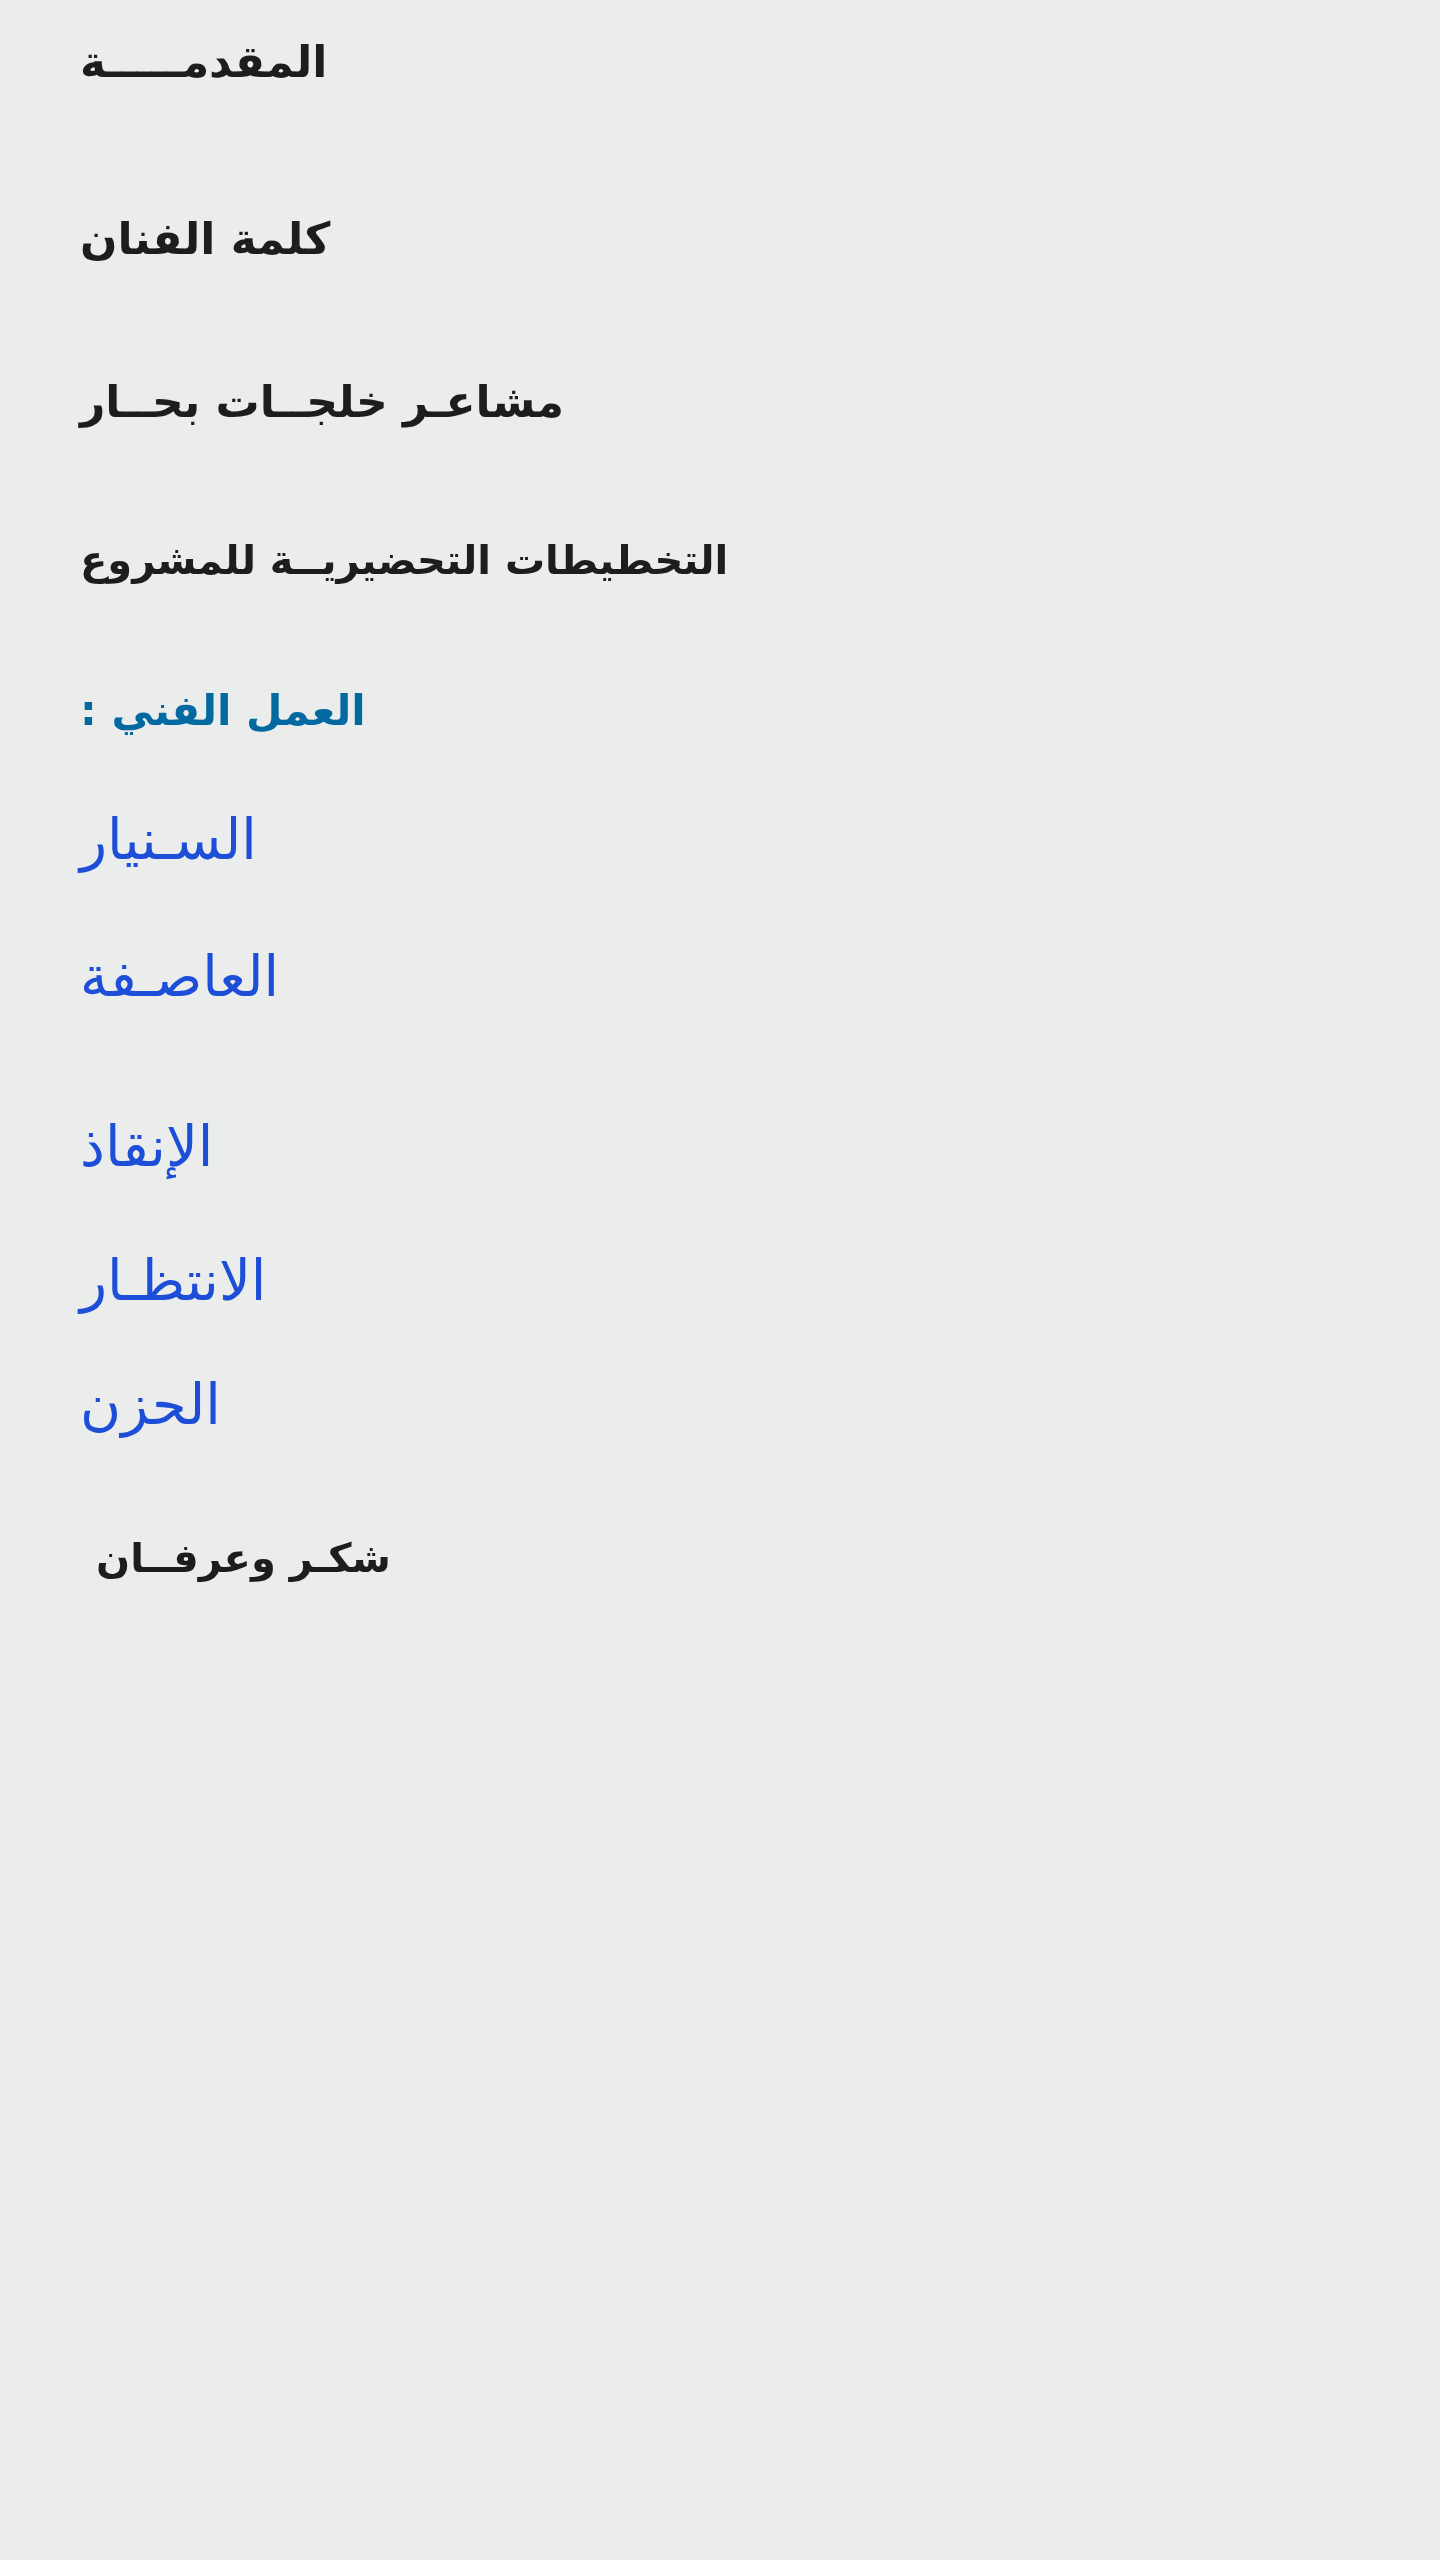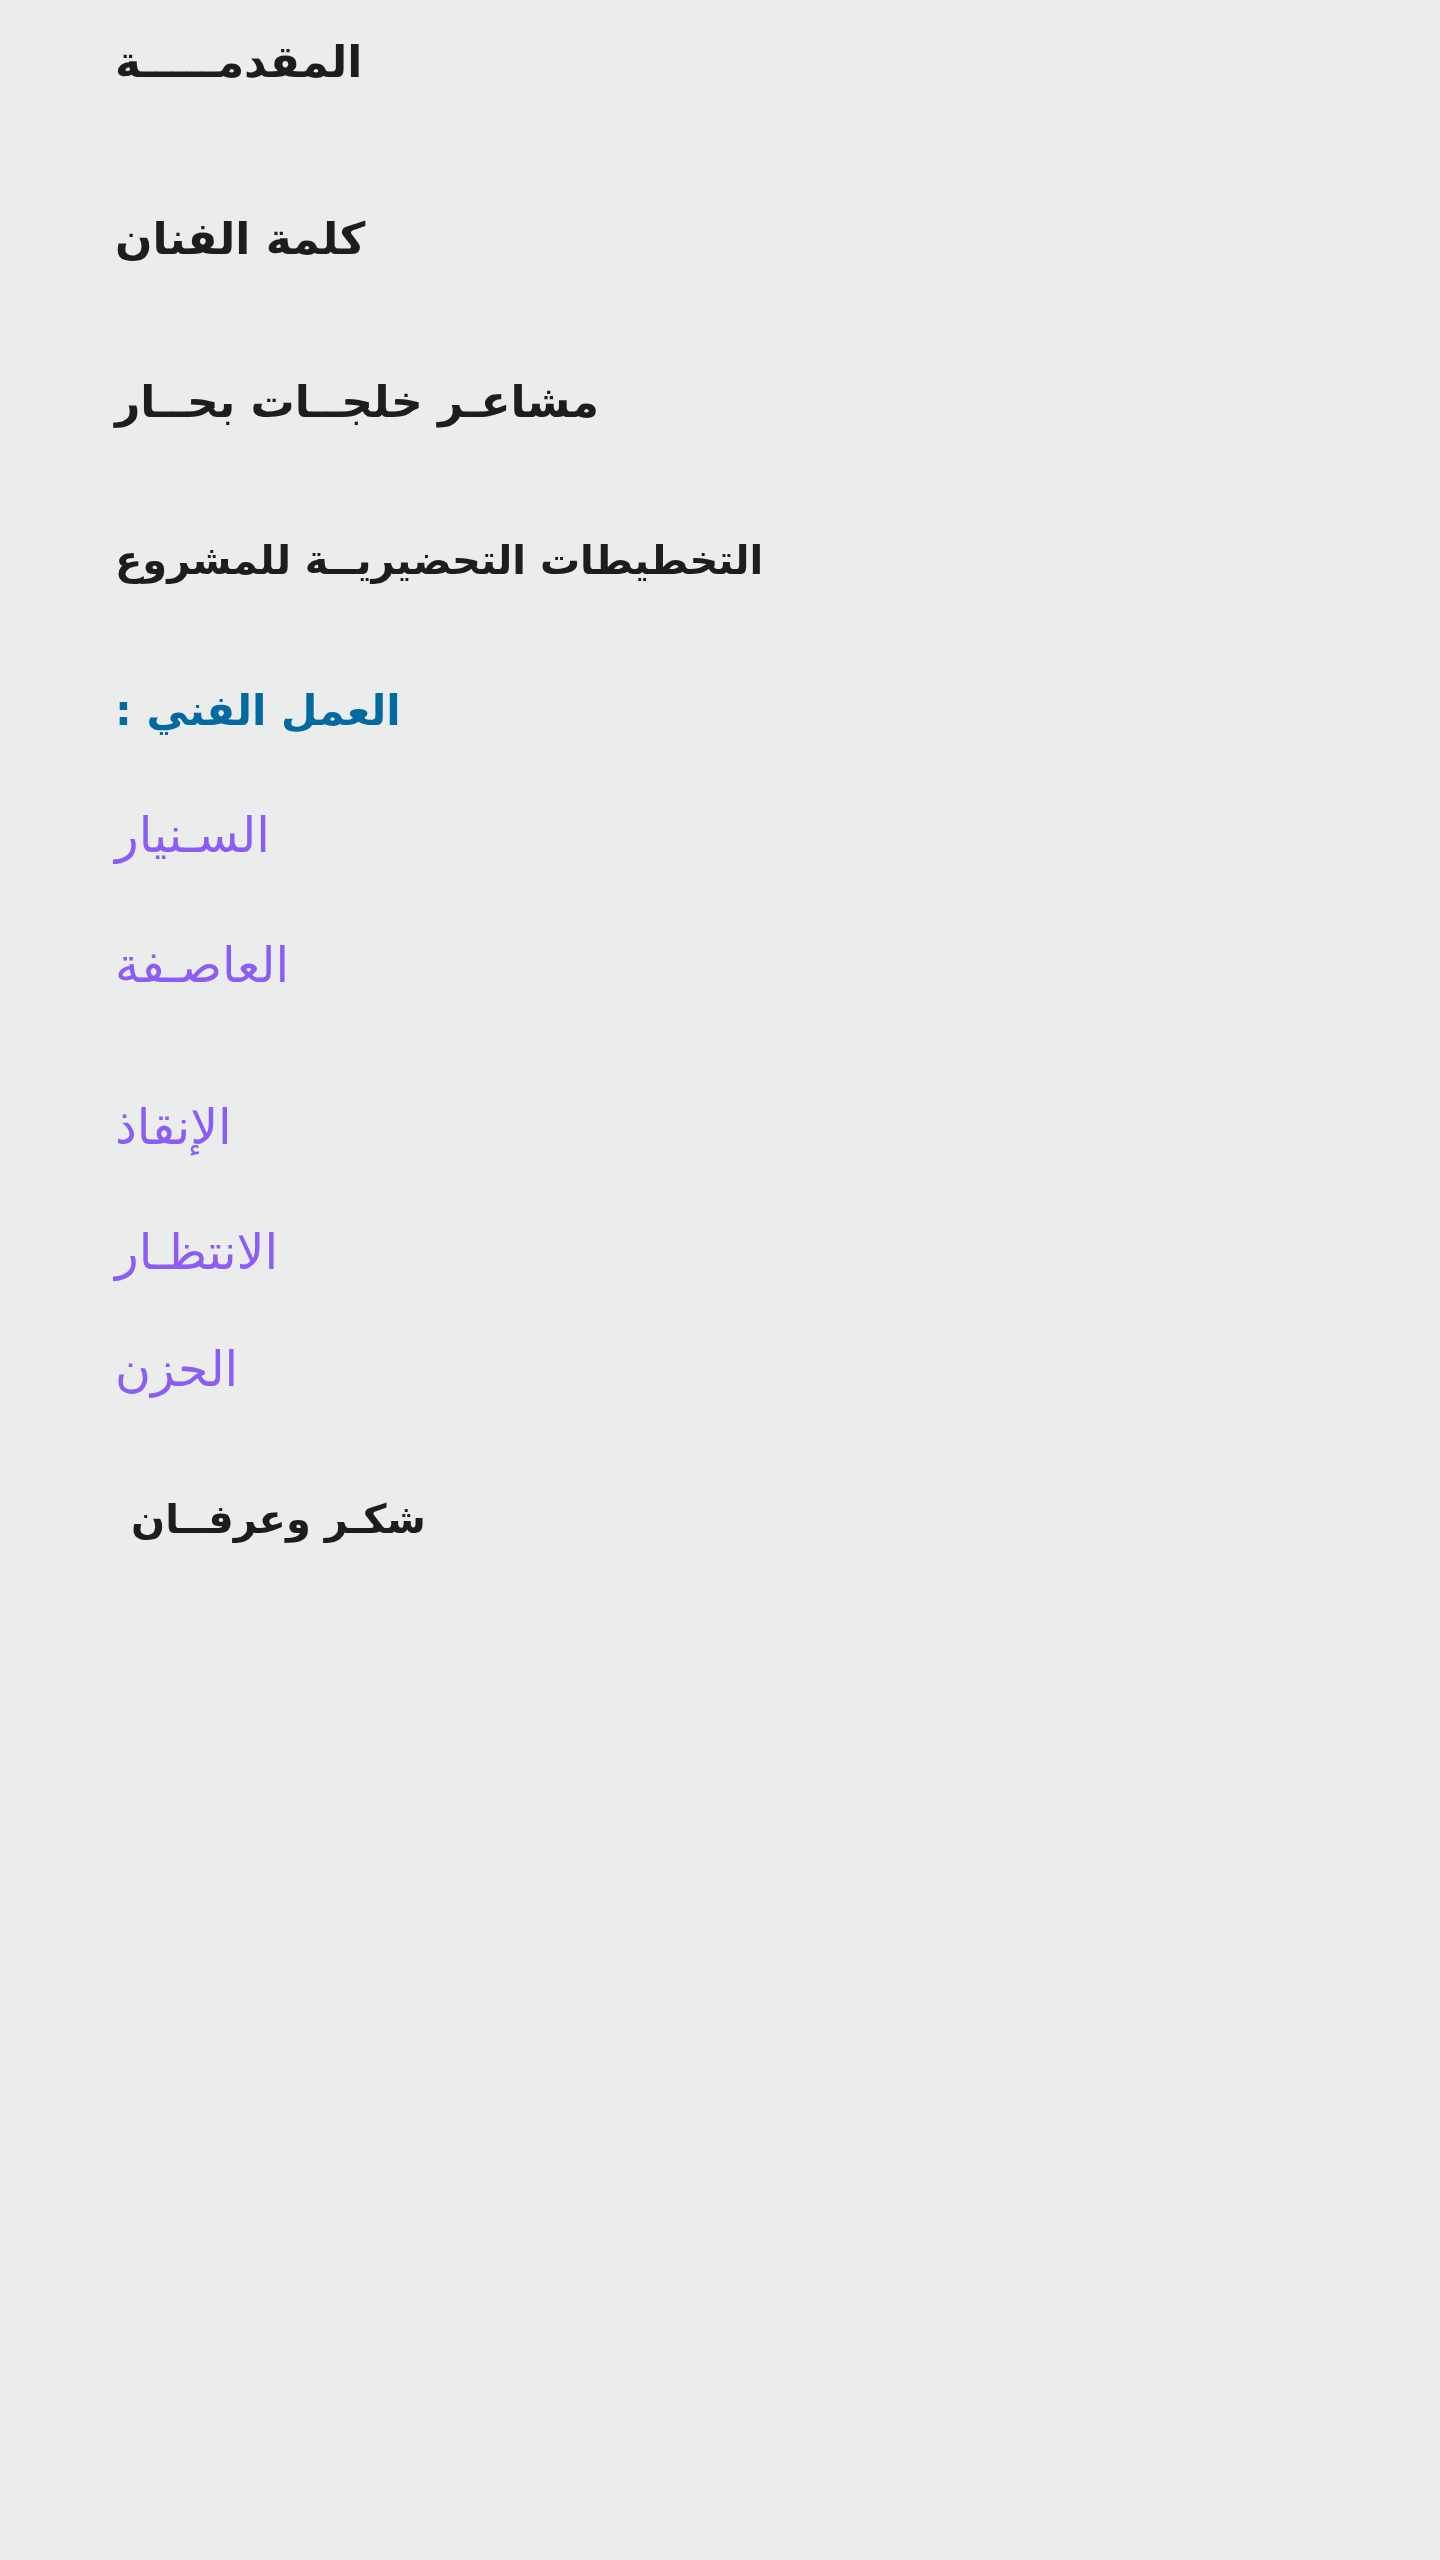--- a/index.html
+++ b/index.html
@@ -28,21 +28,21 @@
     position: absolute;
     top: 0;
     left: 0;
     width: 1440px;
     height: 2560px;
     display: flex;
     flex-direction: column;
     align-items: flex-end;
     box-sizing: border-box;
     padding-right: 0;
-    padding-left: 115px;
+    padding-left: 80px;
   }
 
   .toc-entry {
     display: block;
     text-align: right;
     direction: rtl;
     color: #1d1d1d;
     white-space: nowrap;
   }
 
@@ -77,23 +77,23 @@
   .entry-artwork-head {
     font-size: 42px;
     font-weight: 700;
     color: #0369a1;
     margin-top: 102px;
     line-height: 1.2;
   }
 
   
   .entry-display {
-    font-size: 49px;
+    font-size: 56px;
     font-weight: 400;
-    color: #8b5cf6;
+    color: #1d4ed8;
     line-height: 1.1;
     margin-top: 84px;
   }
   .entry-display.d1 { margin-top: 72px; letter-spacing: 2px; }
   .entry-display.d2 { margin-top: 76px; letter-spacing: 1px; }
   .entry-display.d3 { margin-top: 108px; }
   .entry-display.d4 { margin-top: 72px; }
   .entry-display.d5 { margin-top: 63px; }
 
   .entry-thanks {

